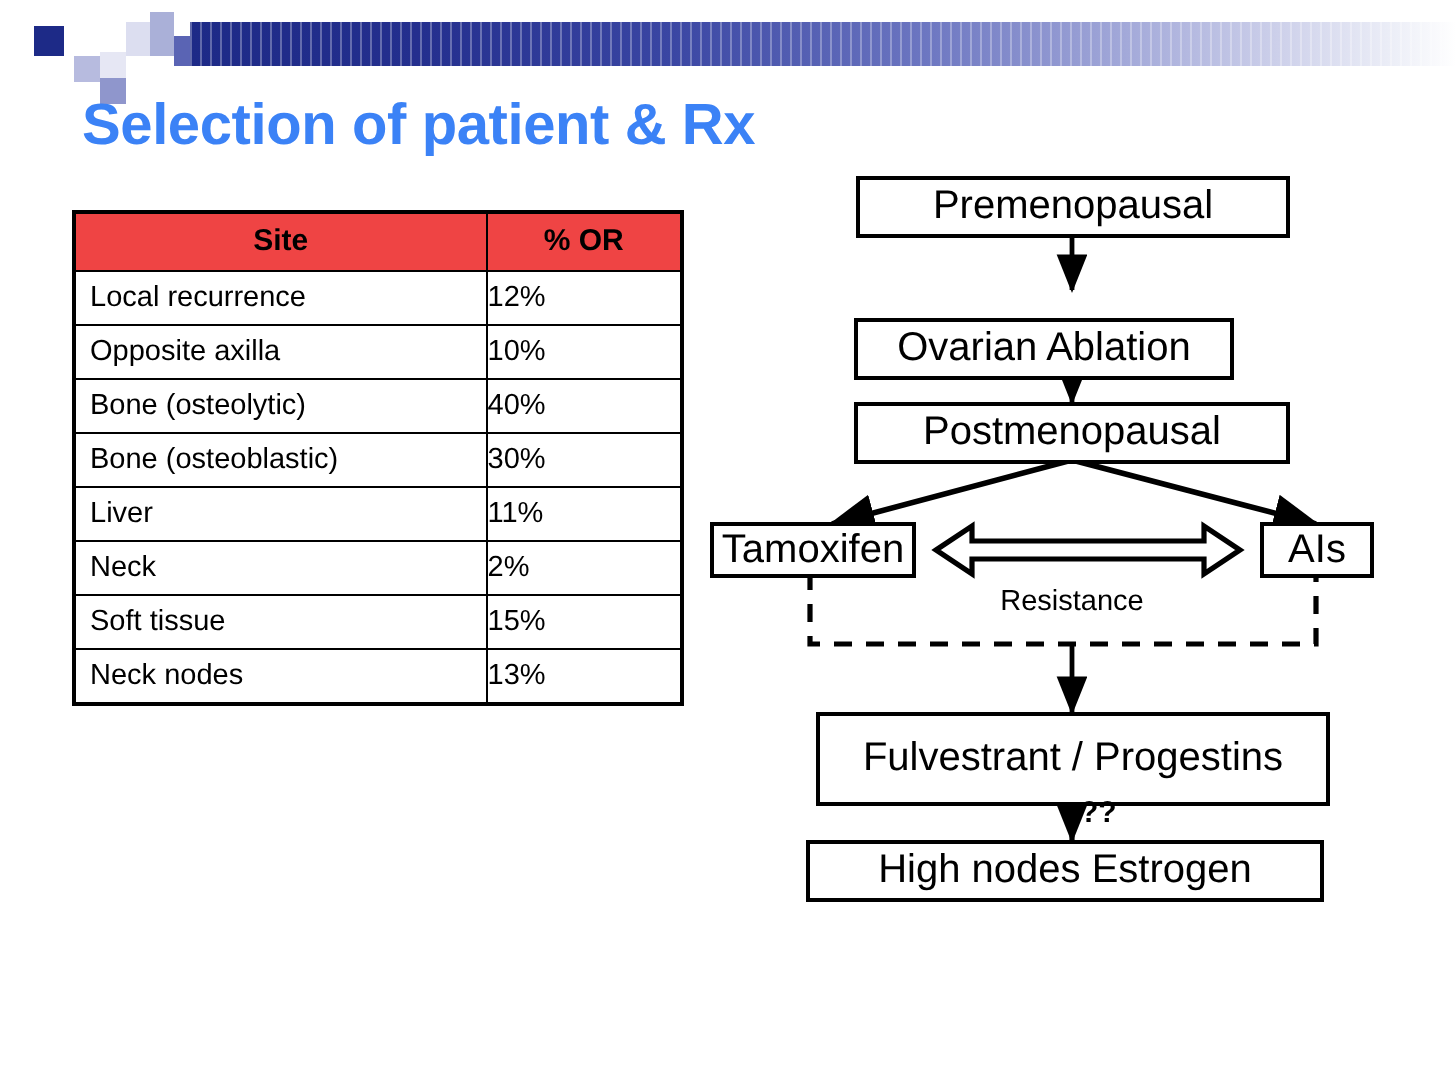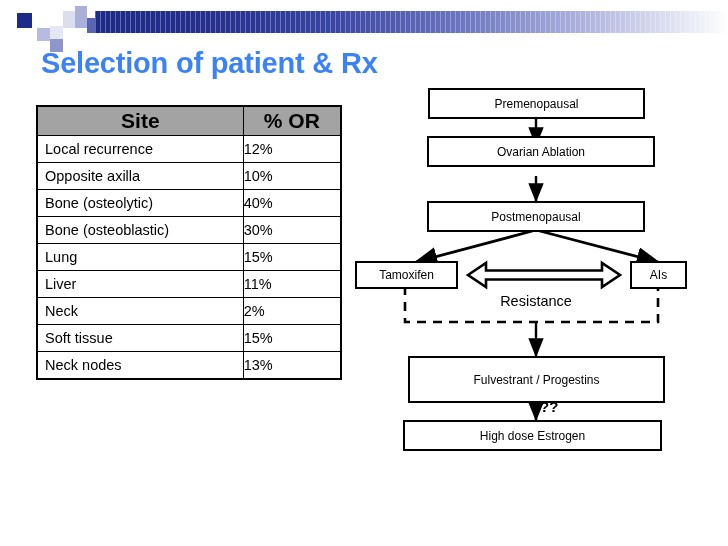--- a/index.html
+++ b/index.html
@@ -43,31 +43,31 @@
     border-collapse:collapse;border:2px solid #000;
     background:#fff;
   }
   #site-table td,#site-table th{
     border:1px solid #000;
     font-size:14.5px;color:#000;font-weight:normal;
     padding:0 0 0 7px;height:26px;line-height:26px;
     vertical-align:middle;
   }
   #site-table th{
-    background:#a3a3a3;font-weight:bold;text-align:center;
-    font-size:21px;padding:0;height:28px;line-height:28px;
+    background:#ef4444;font-weight:bold;text-align:center;
+    font-size:15px;padding:0;height:28px;line-height:28px;
   }
   #site-table td.val{text-align:left;width:100px;padding:0;}
   #site-table td.site{width:204px;}
 
   
   #flow{position:absolute;left:350px;top:88px;width:378px;height:370px;}
   .fbox{
     position:absolute;border:2px solid #000;background:#fff;
-    font-size:12px;color:#000;text-align:center;
+    font-size:20px;color:#000;text-align:center;
     display:flex;align-items:center;justify-content:center;
     box-sizing:border-box;
   }
   .flabel{position:absolute;font-size:14.5px;color:#000;text-align:center;}
   .flabel.bold{font-weight:bold;font-size:15px;}
   #flow svg{position:absolute;left:0;top:0;width:378px;height:370px;overflow:visible;}
 </style>
 </head>
 <body>
 
@@ -100,24 +100,20 @@
       <td class="site">Opposite axilla</td>
       <td class="val">10%</td>
     </tr>
     <tr>
       <td class="site">Bone (osteolytic)</td>
       <td class="val">40%</td>
     </tr>
     <tr>
       <td class="site">Bone (osteoblastic)</td>
       <td class="val">30%</td>
-    </tr>
-    <tr>
-      <td class="site">Lung</td>
-      <td class="val">15%</td>
     </tr>
     <tr>
       <td class="site">Liver</td>
       <td class="val">11%</td>
     </tr>
     <tr>
       <td class="site">Neck</td>
       <td class="val">2%</td>
     </tr>
     <tr>
@@ -156,28 +152,28 @@
 
     <path d="M55,198 L55,234 L308,234 L308,198" fill="none" stroke="#000" stroke-width="2.6" stroke-dasharray="9,7"></path>
 
     <line x1="186" y1="234" x2="186" y2="268" stroke="#000" stroke-width="2.4" marker-end="url(#ah)"></line>
 
     <line x1="186" y1="300" x2="186" y2="332" stroke="#000" stroke-width="2.6" stroke-dasharray="2.6,3.4" marker-end="url(#ah)"></line>
   </svg>
 
   <div class="fbox" style="left:78px;top:0px;width:217px;height:31px;">Premenopausal</div>
 
-  <div class="fbox" style="left:77px;top:48px;width:228px;height:31px;">Ovarian Ablation</div>
+  <div class="fbox" style="left:77px;top:71px;width:190px;height:31px;">Ovarian Ablation</div>
 
   <div class="fbox" style="left:5px;top:173px;width:103px;height:28px;">Tamoxifen</div>
 
   <div class="fbox" style="left:77px;top:113px;width:218px;height:31px;">Postmenopausal</div>
 
   <div class="fbox" style="left:280px;top:173px;width:57px;height:28px;">AIs</div>
 
   <div class="flabel" style="left:116px;top:205px;width:140px;">Resistance</div>
 
   <div class="fbox" style="left:58px;top:268px;width:257px;height:47px;">Fulvestrant / Progestins</div>
 
   <div class="flabel bold" style="left:190px;top:310px;width:34px;text-align:left;">??</div>
 
-  <div class="fbox" style="left:53px;top:332px;width:259px;height:31px;">High dose Estrogen</div>
+  <div class="fbox" style="left:53px;top:332px;width:259px;height:31px;">High nodes Estrogen</div>
 </div>
 
 </body></html>

